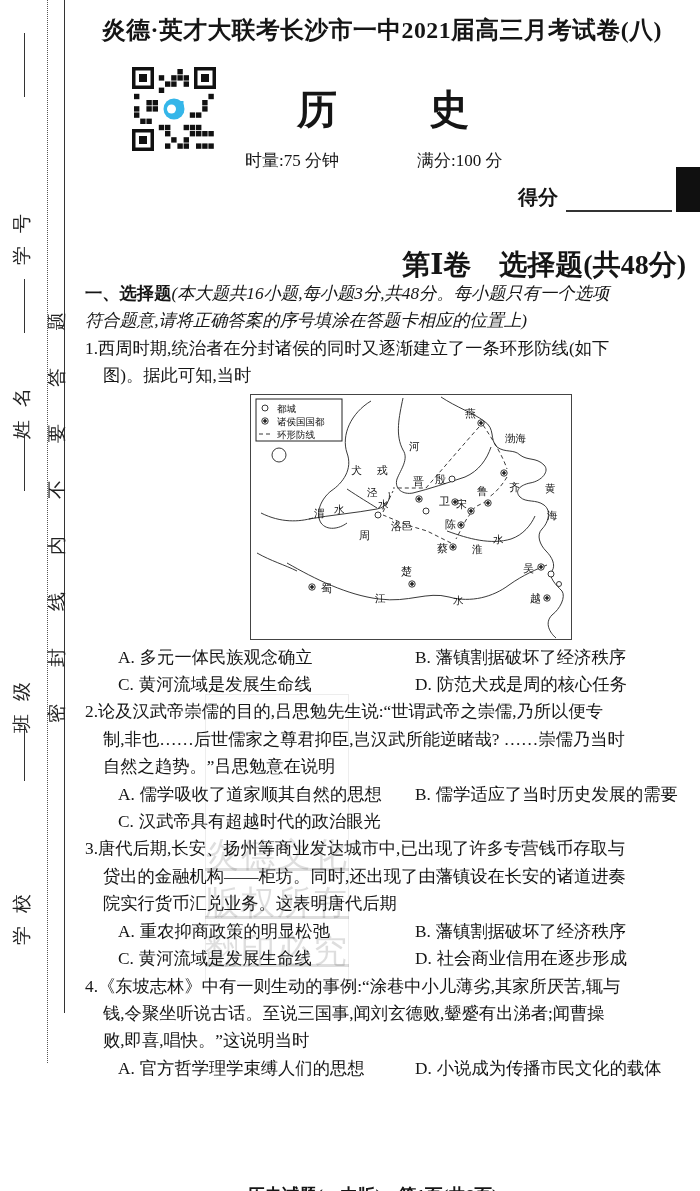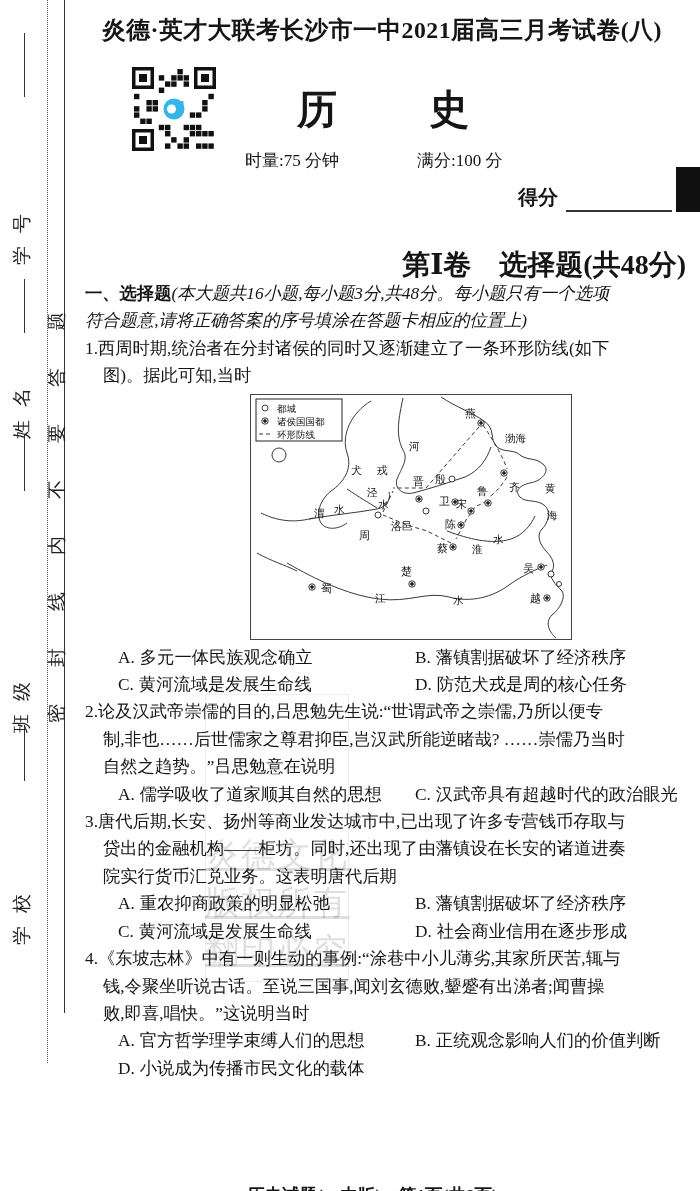--- a/index.html
+++ b/index.html
@@ -231,29 +231,29 @@
             <text x="202" y="209" font-size="10.5" fill="#111">水</text>
           </svg>
         </div><div class="opts">
           <div class="opt"><span class="k">A.</span><span>多元一体民族观念确立</span></div>
           <div class="opt"><span class="k">B.</span><span>藩镇割据破坏了经济秩序</span></div>
           <div class="opt"><span class="k">C.</span><span>黄河流域是发展生命线</span></div>
           <div class="opt"><span class="k">D.</span><span>防范犬戎是周的核心任务</span></div>
         </div></div>
       <div class="q"><span>2.</span><span>论及汉武帝崇儒的目的,吕思勉先生说:“世谓武帝之崇儒,乃所以便专<br>制,非也……后世儒家之尊君抑臣,岂汉武所能逆睹哉? ……崇儒乃当时<br>自然之趋势。”吕思勉意在说明</span><div class="opts">
           <div class="opt"><span class="k">A.</span><span>儒学吸收了道家顺其自然的思想</span></div>
+          <div class="opt"><span class="k">B.</span><span>儒学适应了当时历史发展的需要</span></div>
           <div class="opt"><span class="k">C.</span><span>汉武帝具有超越时代的政治眼光</span></div>
         </div></div>
       <div class="q"><span>3.</span><span>唐代后期,长安、扬州等商业发达城市中,已出现了许多专营钱币存取与<br>贷出的金融机构——柜坊。同时,还出现了由藩镇设在长安的诸道进奏<br>院实行货币汇兑业务。这表明唐代后期</span><div class="opts">
           <div class="opt"><span class="k">A.</span><span>重农抑商政策的明显松弛</span></div>
           <div class="opt"><span class="k">B.</span><span>藩镇割据破坏了经济秩序</span></div>
           <div class="opt"><span class="k">C.</span><span>黄河流域是发展生命线</span></div>
           <div class="opt"><span class="k">D.</span><span>社会商业信用在逐步形成</span></div>
         </div></div>
       <div class="q"><span>4.</span><span>《东坡志林》中有一则生动的事例:“涂巷中小儿薄劣,其家所厌苦,辄与<br>钱,令聚坐听说古话。至说三国事,闻刘玄德败,颦蹙有出涕者;闻曹操<br>败,即喜,唱快。”这说明当时</span><div class="opts">
           <div class="opt"><span class="k">A.</span><span>官方哲学理学束缚人们的思想</span></div>
-          <div class="opt"><span class="k">B.</span><span>正统观念影响人们的价值判断</span></div>
           <div class="opt"><span class="k">D.</span><span>小说成为传播市民文化的载体</span></div>
         </div></div>
     </div>
 
   <div class="footer">历史试题(一中版)　第1页(共8页)</div>
 </div>
 
 </body></html>

